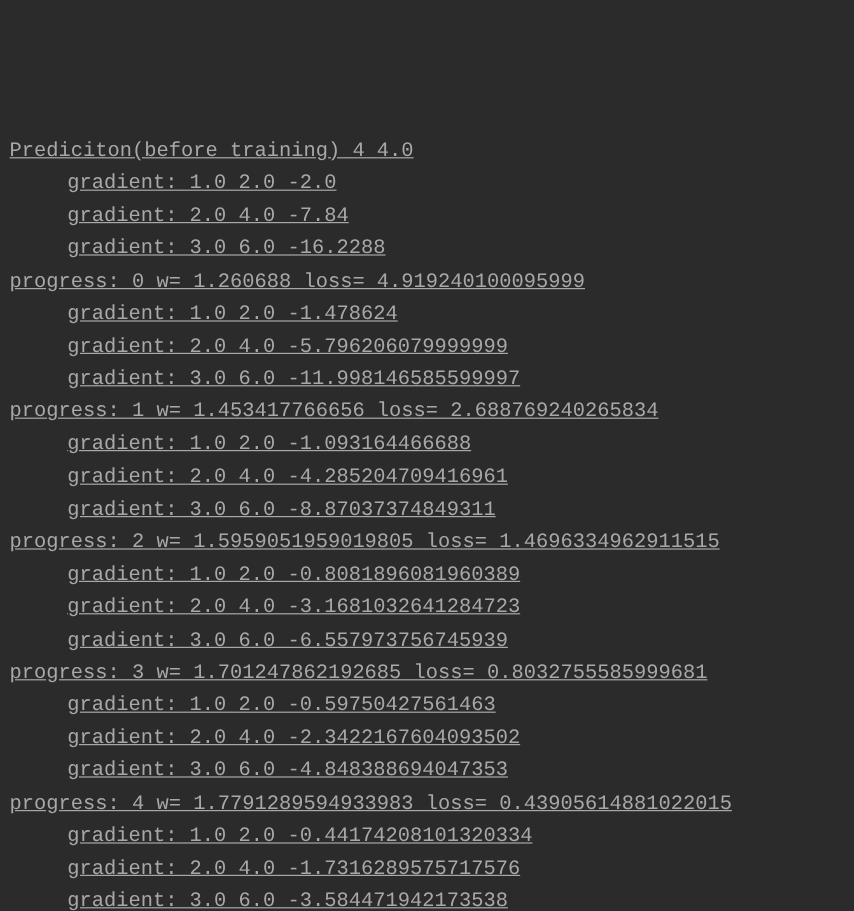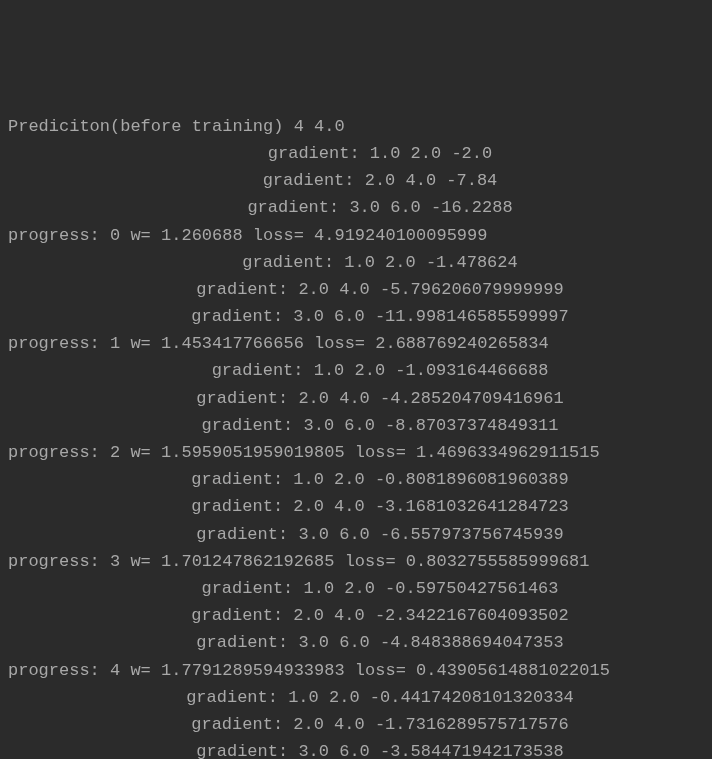--- a/index.html
+++ b/index.html
@@ -14,24 +14,24 @@
       font-size: 17px;
       line-height: 1.6;
       padding: 4px 8px;
       width: 712px;
       height: 759px;
       overflow: hidden;
       white-space: pre;
     }
     .line {
       white-space: pre;
+      text-decoration: underline;
     }
     .indent {
       padding-left: 48px;
-      text-align: center;
     }
   </style>
 </head>
 <body>
 
 
 
 <div id="terminal-output"><div class="line">Prediciton(before training) 4 4.0</div><div class="line indent">gradient: 1.0 2.0 -2.0</div><div class="line indent">gradient: 2.0 4.0 -7.84</div><div class="line indent">gradient: 3.0 6.0 -16.2288</div><div class="line">progress: 0 w= 1.260688 loss= 4.919240100095999</div><div class="line indent">gradient: 1.0 2.0 -1.478624</div><div class="line indent">gradient: 2.0 4.0 -5.796206079999999</div><div class="line indent">gradient: 3.0 6.0 -11.998146585599997</div><div class="line">progress: 1 w= 1.453417766656 loss= 2.688769240265834</div><div class="line indent">gradient: 1.0 2.0 -1.093164466688</div><div class="line indent">gradient: 2.0 4.0 -4.285204709416961</div><div class="line indent">gradient: 3.0 6.0 -8.87037374849311</div><div class="line">progress: 2 w= 1.5959051959019805 loss= 1.4696334962911515</div><div class="line indent">gradient: 1.0 2.0 -0.8081896081960389</div><div class="line indent">gradient: 2.0 4.0 -3.1681032641284723</div><div class="line indent">gradient: 3.0 6.0 -6.557973756745939</div><div class="line">progress: 3 w= 1.701247862192685 loss= 0.8032755585999681</div><div class="line indent">gradient: 1.0 2.0 -0.59750427561463</div><div class="line indent">gradient: 2.0 4.0 -2.3422167604093502</div><div class="line indent">gradient: 3.0 6.0 -4.848388694047353</div><div class="line">progress: 4 w= 1.7791289594933983 loss= 0.43905614881022015</div><div class="line indent">gradient: 1.0 2.0 -0.44174208101320334</div><div class="line indent">gradient: 2.0 4.0 -1.7316289575717576</div><div class="line indent">gradient: 3.0 6.0 -3.584471942173538</div></div>
 
 

